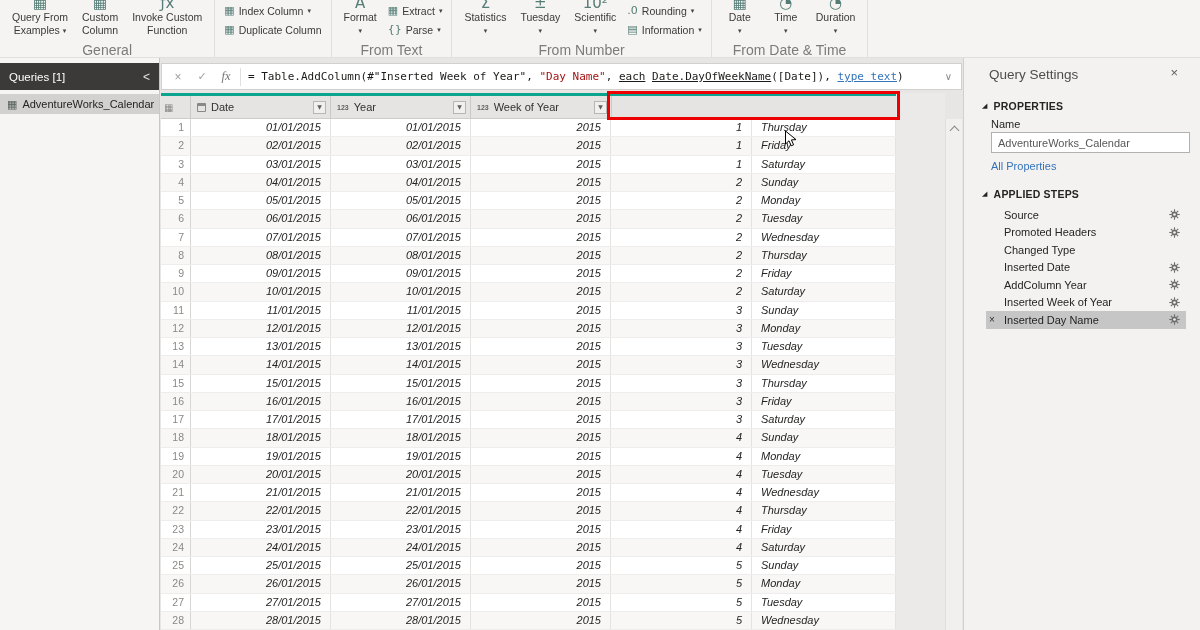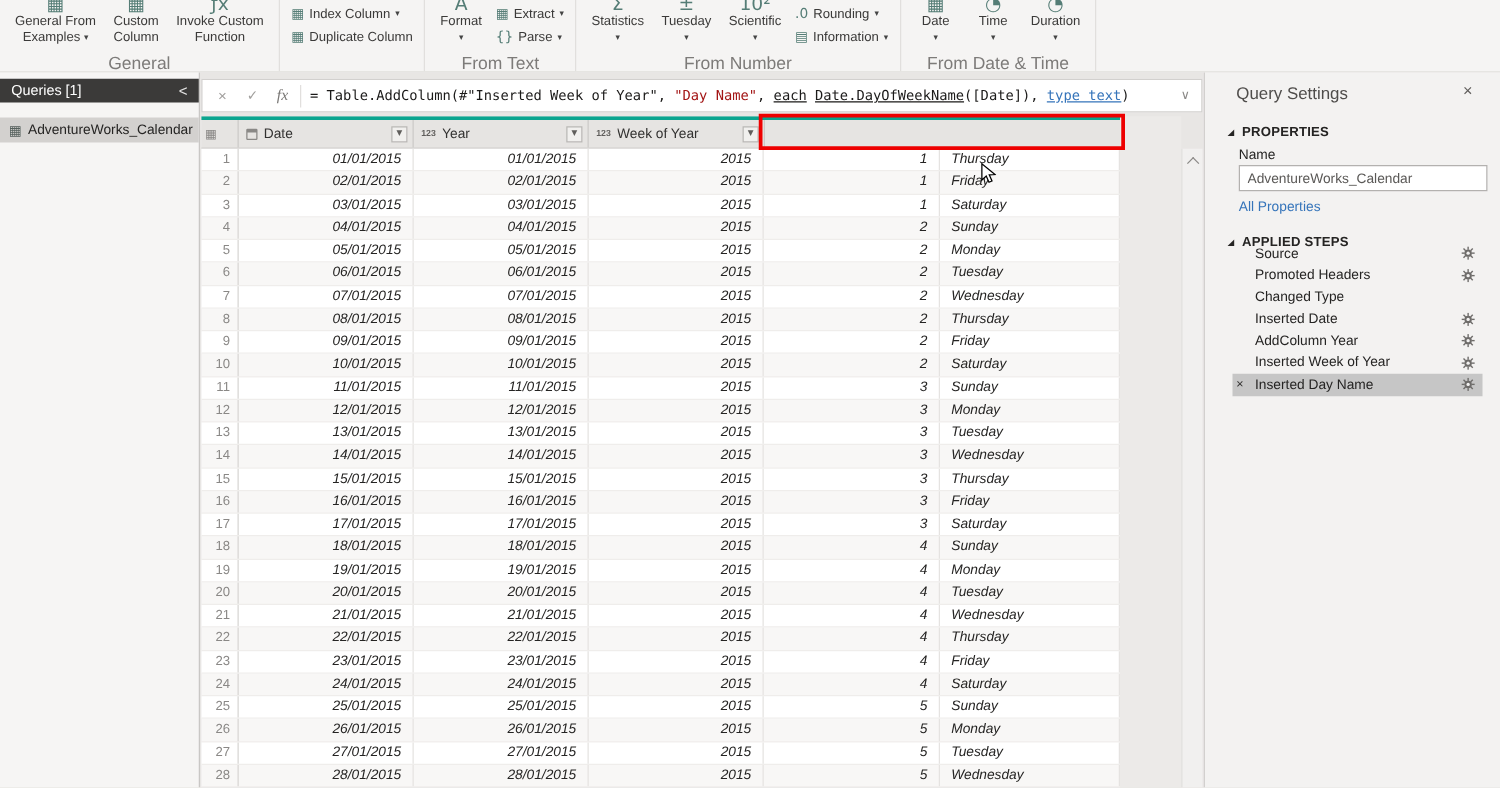--- a/index.html
+++ b/index.html
@@ -20,21 +20,21 @@
   .rb-l1{font-size:10.5px;line-height:13px;margin-top:3px;white-space:nowrap;color:#3b3a39;}
   .rb-l2{font-size:10.5px;line-height:13px;white-space:nowrap;color:#3b3a39;min-height:13px;}
   .arr{font-size:7px;color:#444;vertical-align:1px;}
   .rb-stack{display:flex;flex-direction:column;gap:4px;padding-top:3px;}
   .rb-small{display:flex;align-items:center;gap:4px;font-size:10.5px;height:15px;padding:0 4px;white-space:nowrap;color:#3b3a39;}
   .rb-ic-s{font-size:11px;color:#557d76;font-family:"DejaVu Sans",sans-serif;line-height:11px;}
   .rb-glabel{font-size:14px;color:#7d7b79;text-align:center;padding:1px 0 4px;height:16px;white-space:nowrap;}
 
   
   #sidebar{position:absolute;top:58px;left:0;width:160px;height:572px;background:#f6f5f4;border-right:1px solid #c9c7c5;}
-  #queries-header{position:absolute;top:5px;left:0;width:100%;height:19px;background:#3b3a39;color:#fff;
+  #queries-header{position:absolute;top:5px;left:0;width:100%;height:27px;background:#3b3a39;color:#fff;
                   display:flex;align-items:center;justify-content:space-between;padding:0 9px;font-size:11.5px;}
   #queries-collapse{font-size:12px;color:#e6e6e6;cursor:default;}
   #query-list{position:absolute;top:36px;left:0;width:100%;}
   .query-item{display:flex;align-items:center;gap:5px;height:20px;padding:0 7px;font-size:11px;color:#252423;}
   .query-item.sel{background:#d3d1cf;}
   .qicon{font-size:11px;color:#55605d;line-height:11px;font-family:"DejaVu Sans",sans-serif;}
 
   
   #formula-bar{position:absolute;top:63px;left:161px;width:801px;height:27px;background:#fff;border:1px solid #d2d0ce;
                display:flex;align-items:center;padding:0 4px;}
@@ -82,41 +82,41 @@
   #qs-close{position:absolute;top:7px;right:22px;font-size:13px;color:#605e5c;}
   .qs-heading{position:absolute;left:18px;right:10px;display:flex;align-items:center;gap:6px;
               font-size:10.5px;font-weight:bold;letter-spacing:.2px;color:#252423;}
   #props-heading{top:42px;}
   #steps-heading{top:130px;}
   .tri{font-size:7px;color:#252423;font-family:"DejaVu Sans",sans-serif;}
   #name-label{position:absolute;top:60px;left:27px;font-size:11px;color:#252423;}
   #name-input{position:absolute;top:74px;left:27px;width:199px;height:21px;border:1px solid #b3b1af;background:#fff;
               font-size:11px;color:#5a5856;padding:0 6px;font-family:"Liberation Sans","DejaVu Sans",sans-serif;}
   #all-props{position:absolute;top:102px;left:27px;font-size:11px;color:var(--link);}
-  #steps-list{position:absolute;top:136px;left:22px;right:14px;}
+  #steps-list{position:absolute;top:148px;left:22px;right:14px;}
   .step{position:relative;display:flex;align-items:center;height:17.5px;padding:0 6px 0 18px;font-size:11px;color:#252423;}
   .step-sel{background:#c6c6c6;}
   .step-x{position:absolute;left:3px;font-size:10px;color:#323130;}
   .step-label{white-space:nowrap;overflow:hidden;}
   .step-gear{margin-left:auto;display:flex;align-items:center;}
 
   
   #annotation-box{position:absolute;left:607px;top:91px;width:293px;height:29px;border:3px solid var(--red);z-index:5;pointer-events:none;}
   #cursor{position:absolute;left:784px;top:130px;z-index:6;pointer-events:none;}
 </style>
 </head>
 <body>
 
 <div id="ribbon">
   <div id="ribbon-groups">
       <div class="rb-group">
         <div class="rb-row">
           <div class="rb-large">
             <span class="rb-ic">▦</span>
-            <div class="rb-l1">General From</div>
+            <div class="rb-l1">Query From</div>
             <div class="rb-l2">Examples <span class="arr">▾</span></div>
           </div>
           <div class="rb-large">
             <span class="rb-ic">▦</span>
             <div class="rb-l1">Custom</div>
             <div class="rb-l2">Column </div>
           </div>
           <div class="rb-large">
             <span class="rb-ic">ƒx</span>
             <div class="rb-l1">Invoke Custom</div>

